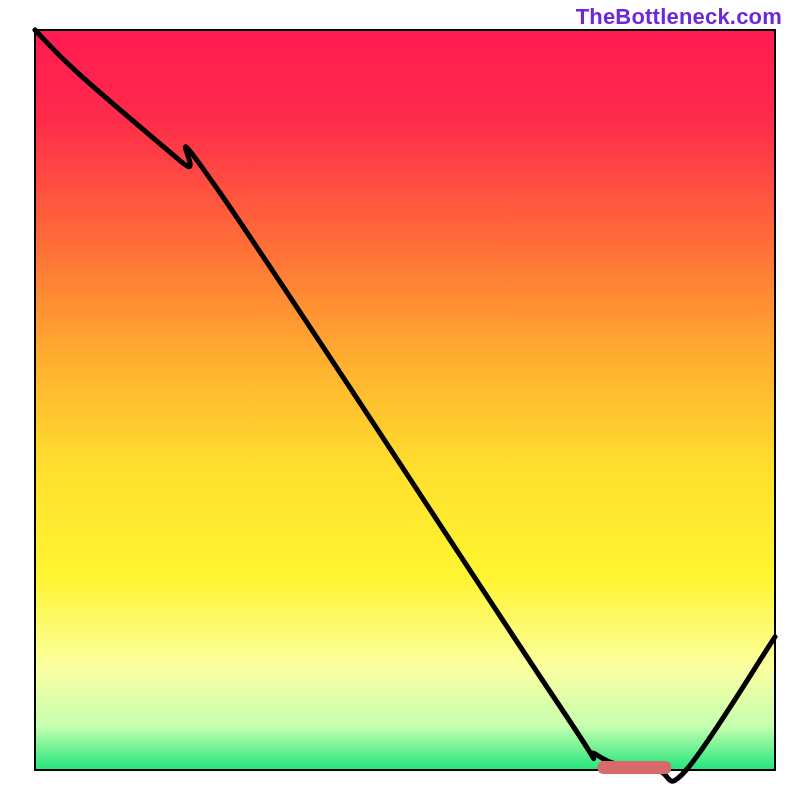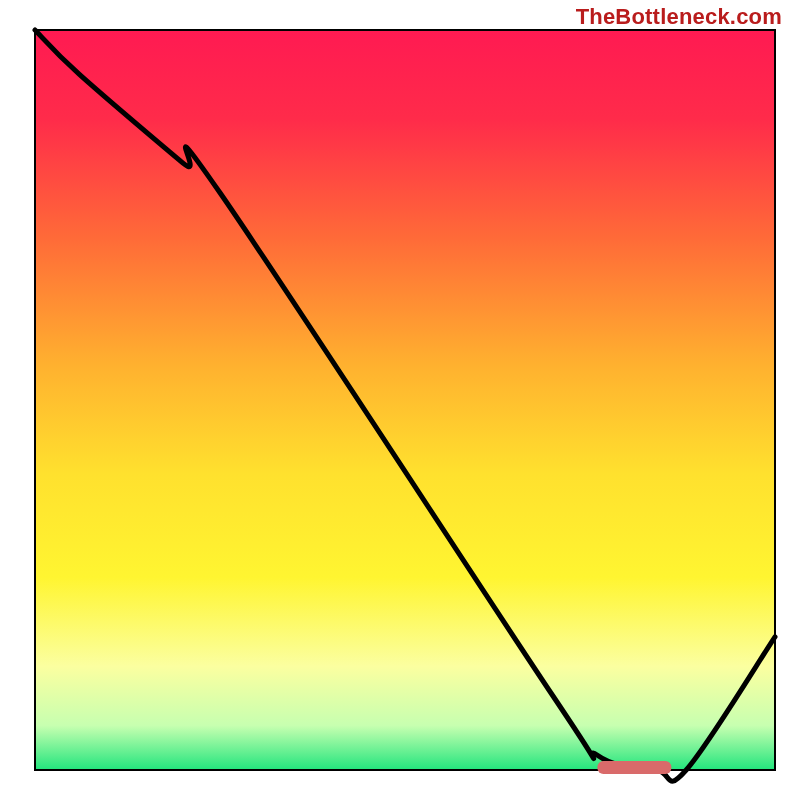--- a/index.html
+++ b/index.html
@@ -14,21 +14,21 @@
     position: relative;
     width: 800px;
     height: 800px;
   }
   .watermark {
     position: absolute;
     top: 4px;
     right: 18px;
     font-size: 22px;
     font-weight: 600;
-    color: #b91c1c;
+    color: #6d28d9;
     letter-spacing: 0.2px;
   }
   svg.plot {
     position: absolute;
     top: 0;
     left: 0;
     width: 800px;
     height: 800px;
   }
 </style>

